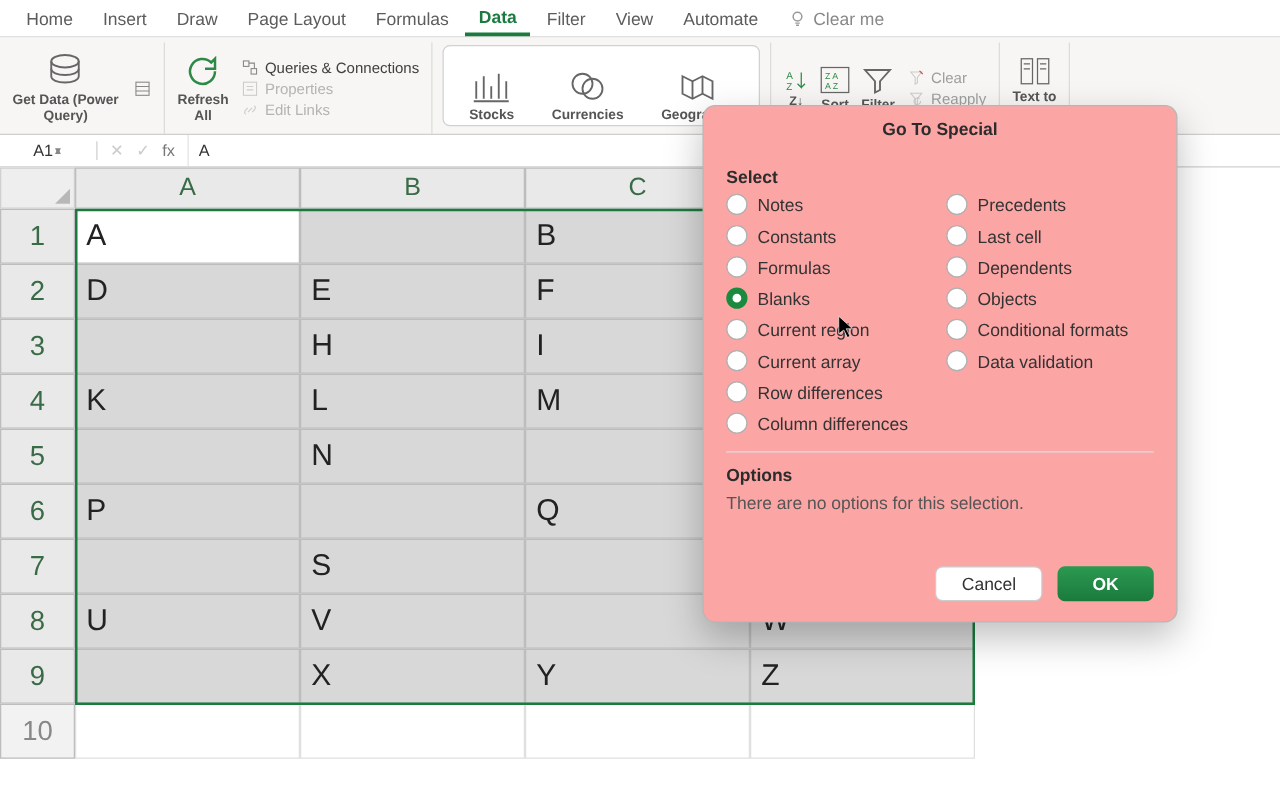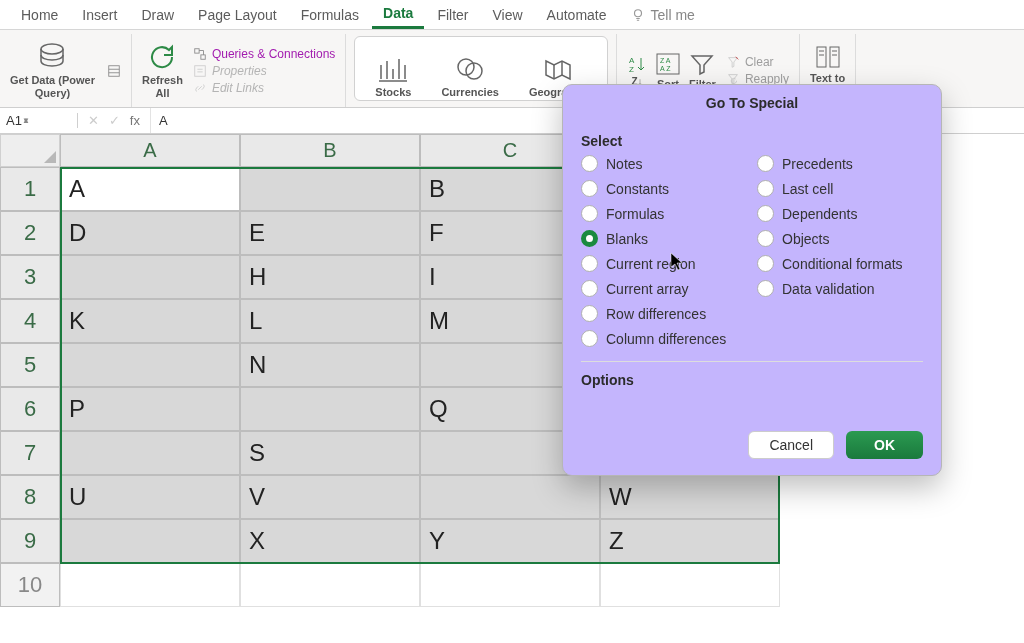--- a/index.html
+++ b/index.html
@@ -10,56 +10,56 @@
   .tab { padding: 5px 11px; cursor: pointer; }
   .tab.active { color: #1b7a3e; border-bottom: 3px solid #1b7a3e; font-weight: 600; }
   .tellme { display: flex; align-items: center; gap: 6px; color: #888; }
   .bulb-icon { width: 14px; height: 14px; }
 
   
   .ribbon { display: flex; align-items: stretch; height: 78px; background: #f7f6f5; border-bottom: 1px solid #cfcfcf; font-size: 11px; color: #555; padding: 4px 0 0 0; }
   .group { display: flex; align-items: center; border-right: 1px solid #dcdcdc; padding: 0 10px; }
   .groupcol { display: flex; flex-direction: column; align-items: center; justify-content: center; gap: 1px; text-align: center; }
   .grouprow { display: flex; flex-direction: column; gap: 3px; }
-  .grouprow .row { display: flex; align-items: center; gap: 5px; color: #a21caf; font-size: 12px; }
-  .grouprow .row.disabled { color: #b4b4b4; font-style: italic; }
+  .grouprow .row { display: flex; align-items: center; gap: 5px; color: #404040; font-size: 12px; }
+  .grouprow .row.disabled { color: #b4b4b4; }
   .big-icon { width: 32px; height: 32px; }
   .sm-icon { width: 14px; height: 14px; }
   .label { font-size: 11px; line-height: 1.15; color: #555; font-weight: bold; }
 
   .datatypes { background: #fff; border: 1px solid #d1d1d1; border-radius: 6px; display: flex; gap: 30px; padding: 18px 20px 2px 20px; margin: 4px 8px 8px 8px; align-items: center; justify-content: flex-end; }
   .dtcol { display: flex; flex-direction: column; align-items: center; gap: 3px; }
   .dt-icon { width: 32px; height: 28px; }
 
   .sortgroup { display: flex; flex-direction: column; align-items: center; gap: 2px; justify-content: center; }
   .clear-row { display: flex; align-items: center; gap: 5px; color: #9e9e9e; font-size: 12px; }
 
   
   .formula-bar { display: flex; align-items: center; height: 26px; border-bottom: 1px solid #cfcfcf; font-size: 13px; }
-  .namebox { width: 78px; border-right: 1px solid #cfcfcf; padding: 0 6px; display: flex; align-items: center; justify-content: flex-start; color: #333; }
+  .namebox { width: 78px; border-right: 1px solid #cfcfcf; padding: 0 6px; display: flex; align-items: center; justify-content: center; color: #333; }
   .stepper { display: flex; flex-direction: column; line-height: 0; color: #888; font-size: 8px; }
   .fb-icons { display: flex; align-items: center; gap: 10px; padding: 0 10px; color: #aaa; }
   .fx { font-size: 13px; color: #777; }
   .fb-input { flex: 1; padding: 0 8px; color: #333; border-left: 1px solid #e3e3e3; height: 100%; display: flex; align-items: center; }
 
   
   .grid-wrap { position: relative; }
   .grid { display: grid; grid-template-columns: 60px 180px 180px 180px 180px; grid-auto-rows: 44px; border-collapse: collapse; }
   .corner { border: 1px solid #d0d0d0; background: #eee; position: relative; }
   .corner::after { content: ""; position: absolute; right: 3px; bottom: 3px; border-style: solid; border-width: 0 0 12px 12px; border-color: transparent transparent #b8b8b8 transparent; }
   .colhead { background: #e9e9e9; border: 1px solid #bdbdbd; display: flex; align-items: center; justify-content: center; font-size: 20px; color: #3a6b47; font-weight: 400; }
   .rowhead { background: #e9e9e9; border: 1px solid #bdbdbd; display: flex; align-items: center; justify-content: center; font-size: 22px; color: #3a6b47; }
   .rowhead.plain { color: #888; background: #f2f2f2; }
   .cell { border: 1px solid #bdbdbd; background: #d8d8d8; display: flex; align-items: center; padding: 0 8px; font-size: 24px; color: #222; }
   .cell.a1 { background: #fff; }
   .cell.outside { background: #fff; border-color: #e0e0e0; }
   .sel-border { position: absolute; border: 2px solid #1b7a3e; pointer-events: none; }
 
   
-  .dialog { position: absolute; left: 562px; top: 84px; width: 380px; background: #c4b5fd; border: 1px solid #b6b6b6; border-radius: 10px; box-shadow: 0 12px 30px rgba(0,0,0,0.25); font-size: 14px; }
+  .dialog { position: absolute; left: 562px; top: 84px; width: 380px; background: #fca5a5; border: 1px solid #b6b6b6; border-radius: 10px; box-shadow: 0 12px 30px rgba(0,0,0,0.25); font-size: 14px; }
   .dlg-title { text-align: center; font-weight: 700; padding: 10px 0 6px 0; color: #2c2c2c; }
   .dlg-body { padding: 6px 18px 16px 18px; }
   .dlg-section { font-weight: 700; margin: 10px 0 6px 0; color: #2c2c2c; }
   .radio-cols { display: flex; gap: 10px; }
   .radio-col { flex: 1; display: flex; flex-direction: column; gap: 8px; }
   .radio { display: flex; align-items: center; gap: 8px; color: #333; cursor: pointer; }
   .rbtn { width: 17px; height: 17px; border-radius: 50%; border: 1px solid #b0b0b0; background: #fff; display: inline-flex; align-items: center; justify-content: center; }
   .rbtn.sel { border: 5px solid #1a8a3f; background: #fff; }
   .divider { border-top: 1px solid #ddd; margin: 14px 0 10px 0; }
   .opt-text { color: #555; margin: 6px 0 20px 0; }
@@ -81,21 +81,21 @@
   <div class="tab">Formulas</div>
   <div class="tab active">Data</div>
   <div class="tab">Filter</div>
   <div class="tab">View</div>
   <div class="tab">Automate</div>
   <div class="tab tellme">
     <svg class="bulb-icon" viewBox="0 0 24 24" fill="none" stroke="#999" stroke-width="2">
         <circle cx="12" cy="9" r="6"></circle>
         <path d="M9 18h6M10 21h4"></path>
       </svg>
-    <span>Tell me</span>
+    <span>Clear me</span>
   </div>
 </div>
 
 <div class="ribbon">
   <div class="group">
     <div class="groupcol">
       <svg class="big-icon" viewBox="0 0 32 32">
           <ellipse cx="16" cy="8" rx="11" ry="5" fill="none" stroke="#666" stroke-width="1.5"></ellipse>
           <path d="M5 8v12c0 3 5 5 11 5s11-2 11-5V8" fill="none" stroke="#666" stroke-width="1.5"></path>
           <path d="M5 14c0 3 5 5 11 5s11-2 11-5" fill="none" stroke="#666" stroke-width="1.5"></path>
@@ -361,20 +361,21 @@
             <span>Conditional formats</span>
           </div>
           <div class="radio">
             <span class="rbtn"></span>
             <span>Data validation</span>
           </div>
         </div>
     </div>
     <div class="divider"></div>
     <div class="dlg-section">Options</div>
+    <div class="opt-text">There are no options for this selection.</div>
     <div class="dlg-btns">
       <button class="btn cancel">Cancel</button>
       <button class="btn ok">OK</button>
     </div>
   </div>
 </div>
 
 <svg class="cursor" viewBox="0 0 14 20">
     <path d="M1 1l0 14 4-3 3 6 2-1-3-6 5 0z" fill="#000" stroke="#fff" stroke-width="0.5"></path>
   </svg>

